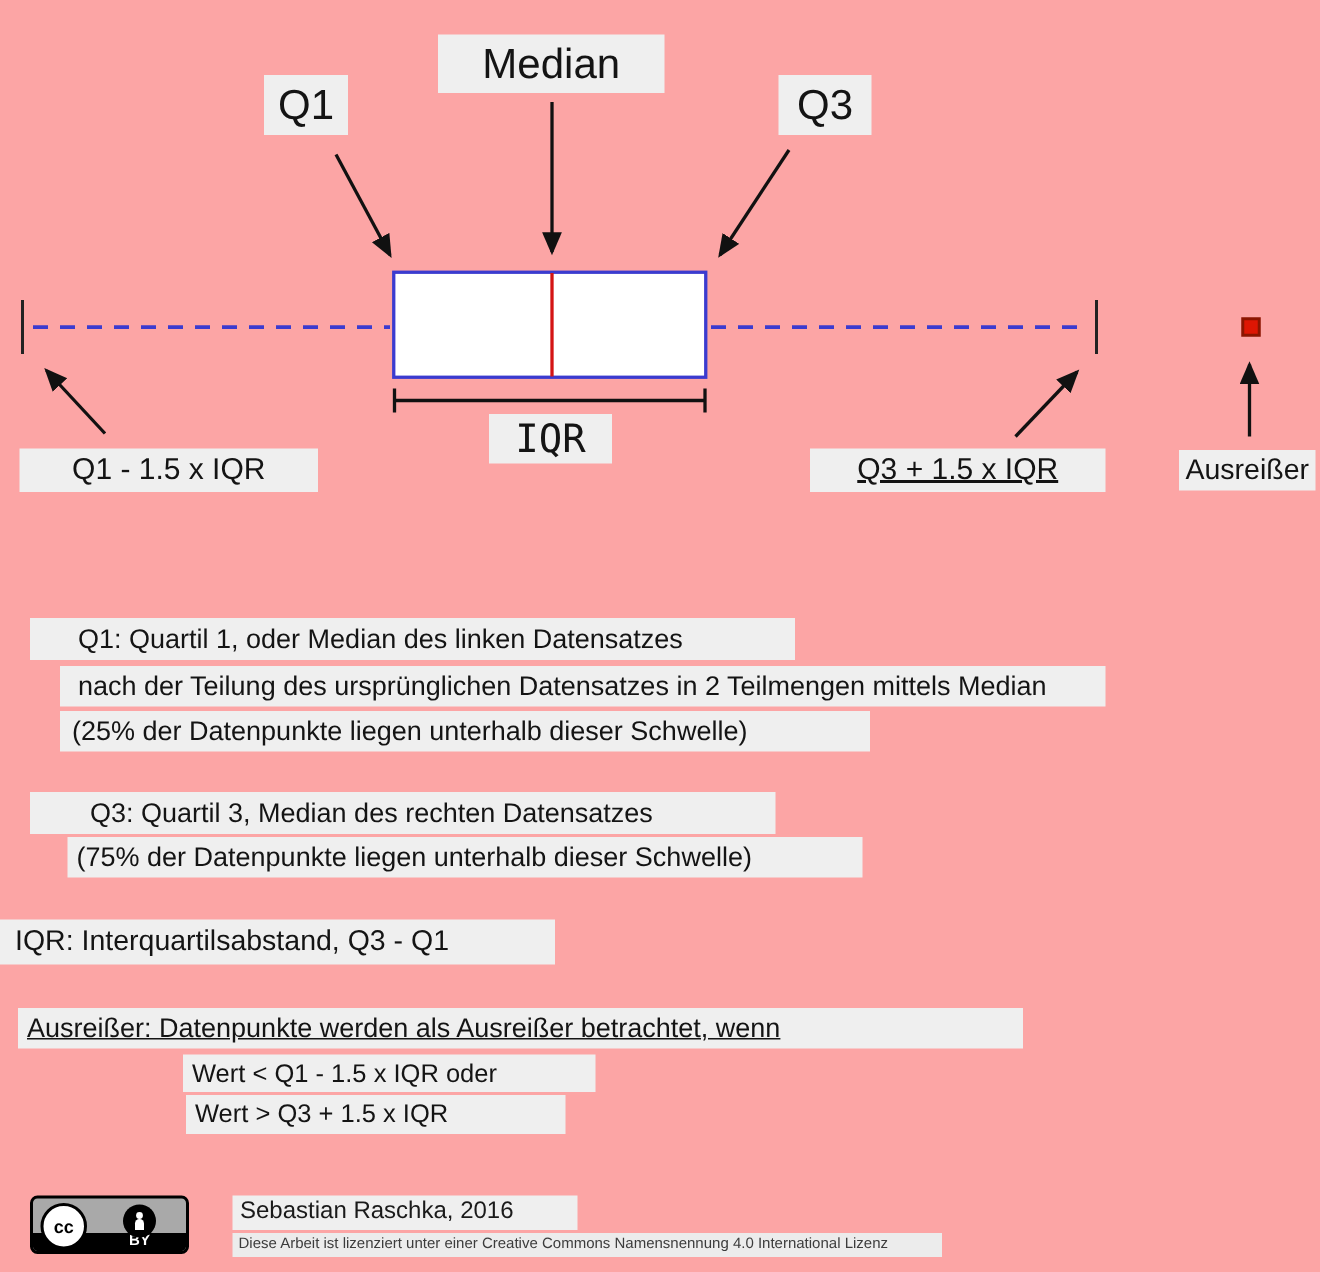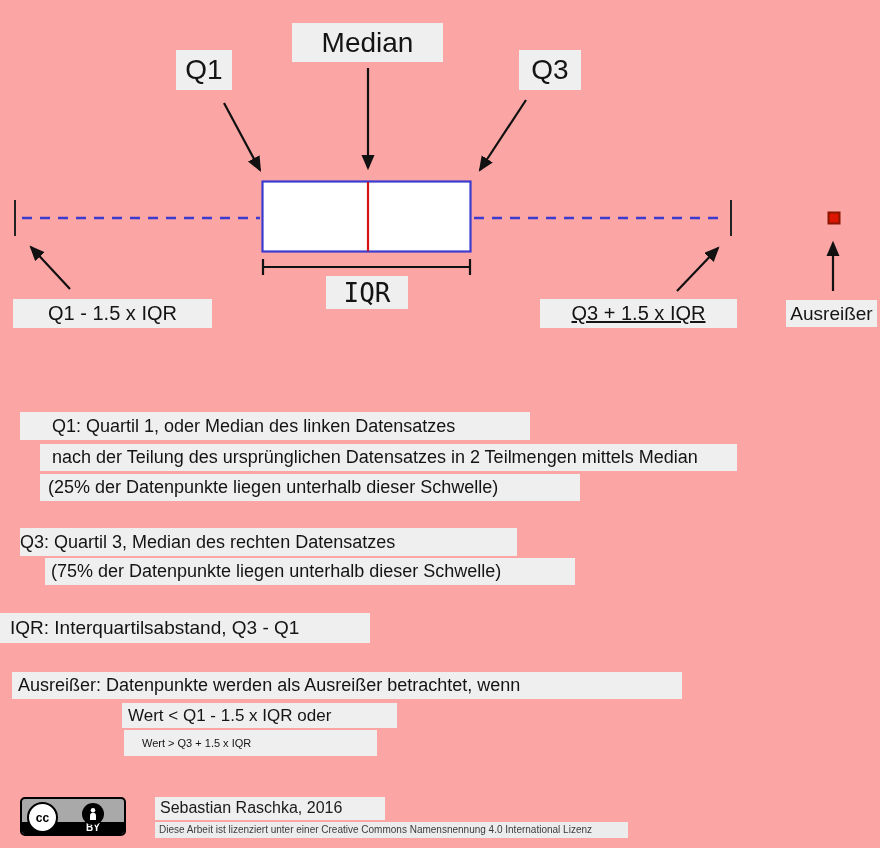--- a/index.html
+++ b/index.html
@@ -68,28 +68,28 @@
   <div class="lbl" style="left:519px;top:50px;width:62px;height:40px;font-size:28px;">Q3</div>
   <div class="lbl mono" style="left:326px;top:276px;width:82px;height:33px;font-size:26px;">IQR</div>
   <div class="lbl" style="left:13px;top:299px;width:199px;height:29px;font-size:20px;">Q1 - 1.5 x IQR</div>
   <div class="lbl" style="left:540px;top:299px;width:197px;height:29px;font-size:20px;text-decoration:underline;">Q3 + 1.5 x IQR</div>
   <div class="lbl" style="left:786px;top:300px;width:91px;height:27px;font-size:19px;">Ausreißer</div>
 
   <div class="txt" style="left:20px;top:412px;width:510px;font-size:18px;line-height:28px;padding-left:32px;">Q1: Quartil 1, oder Median des linken Datensatzes</div>
   <div class="txt" style="left:40px;top:444px;width:697px;font-size:18px;line-height:27px;padding-left:12px;">nach der Teilung des ursprünglichen Datensatzes in 2 Teilmengen mittels Median</div>
   <div class="txt" style="left:40px;top:474px;width:540px;font-size:18px;line-height:27px;padding-left:8px;">(25% der Datenpunkte liegen unterhalb dieser Schwelle)</div>
 
-  <div class="txt" style="left:20px;top:528px;width:497px;font-size:18px;line-height:28px;">Q3: Quartil 3, Median des rechten Datensatzes</div>
+  <div class="txt" style="left:20px;top:528px;width:497px;font-size:18px;line-height:28px;padding-left:40px;">Q3: Quartil 3, Median des rechten Datensatzes</div>
   <div class="txt" style="left:45px;top:558px;width:530px;font-size:18px;line-height:27px;padding-left:6px;">(75% der Datenpunkte liegen unterhalb dieser Schwelle)</div>
 
   <div class="txt" style="left:0px;top:613px;width:370px;font-size:19px;line-height:30px;padding-left:10px;">IQR: Interquartilsabstand, Q3 - Q1</div>
 
-  <div class="txt" style="left:12px;top:672px;width:670px;font-size:18px;line-height:27px;padding-left:6px;">Ausreißer: Datenpunkte werden als Ausreißer betrachtet, wenn</div>
+  <div class="txt" style="left:12px;top:672px;width:670px;font-size:18px;line-height:27px;padding-left:6px;text-decoration:underline;">Ausreißer: Datenpunkte werden als Ausreißer betrachtet, wenn</div>
   <div class="txt" style="left:122px;top:703px;width:275px;font-size:17px;line-height:25px;padding-left:6px;">Wert &lt; Q1 - 1.5 x IQR oder</div>
-  <div class="txt" style="left:124px;top:730px;width:253px;font-size:11px;line-height:26px;padding-left:18px;">Wert &gt; Q3 + 1.5 x IQR</div>
+  <div class="txt" style="left:124px;top:730px;width:253px;font-size:17px;line-height:26px;padding-left:6px;">Wert &gt; Q3 + 1.5 x IQR</div>
 
   <div class="cc-badge">
     <div class="cc-circle">cc</div>
     <div class="person-circle">
       <svg width="16" height="16" viewBox="0 0 24 24">
         <circle cx="12" cy="6.5" r="3.4" fill="#fff"></circle>
         <path d="M7.5 21 v-6.5 a4.5 4.5 0 0 1 9 0 V21 z" fill="#fff"></path>
       </svg>
     </div>
     <div class="by-bar">

